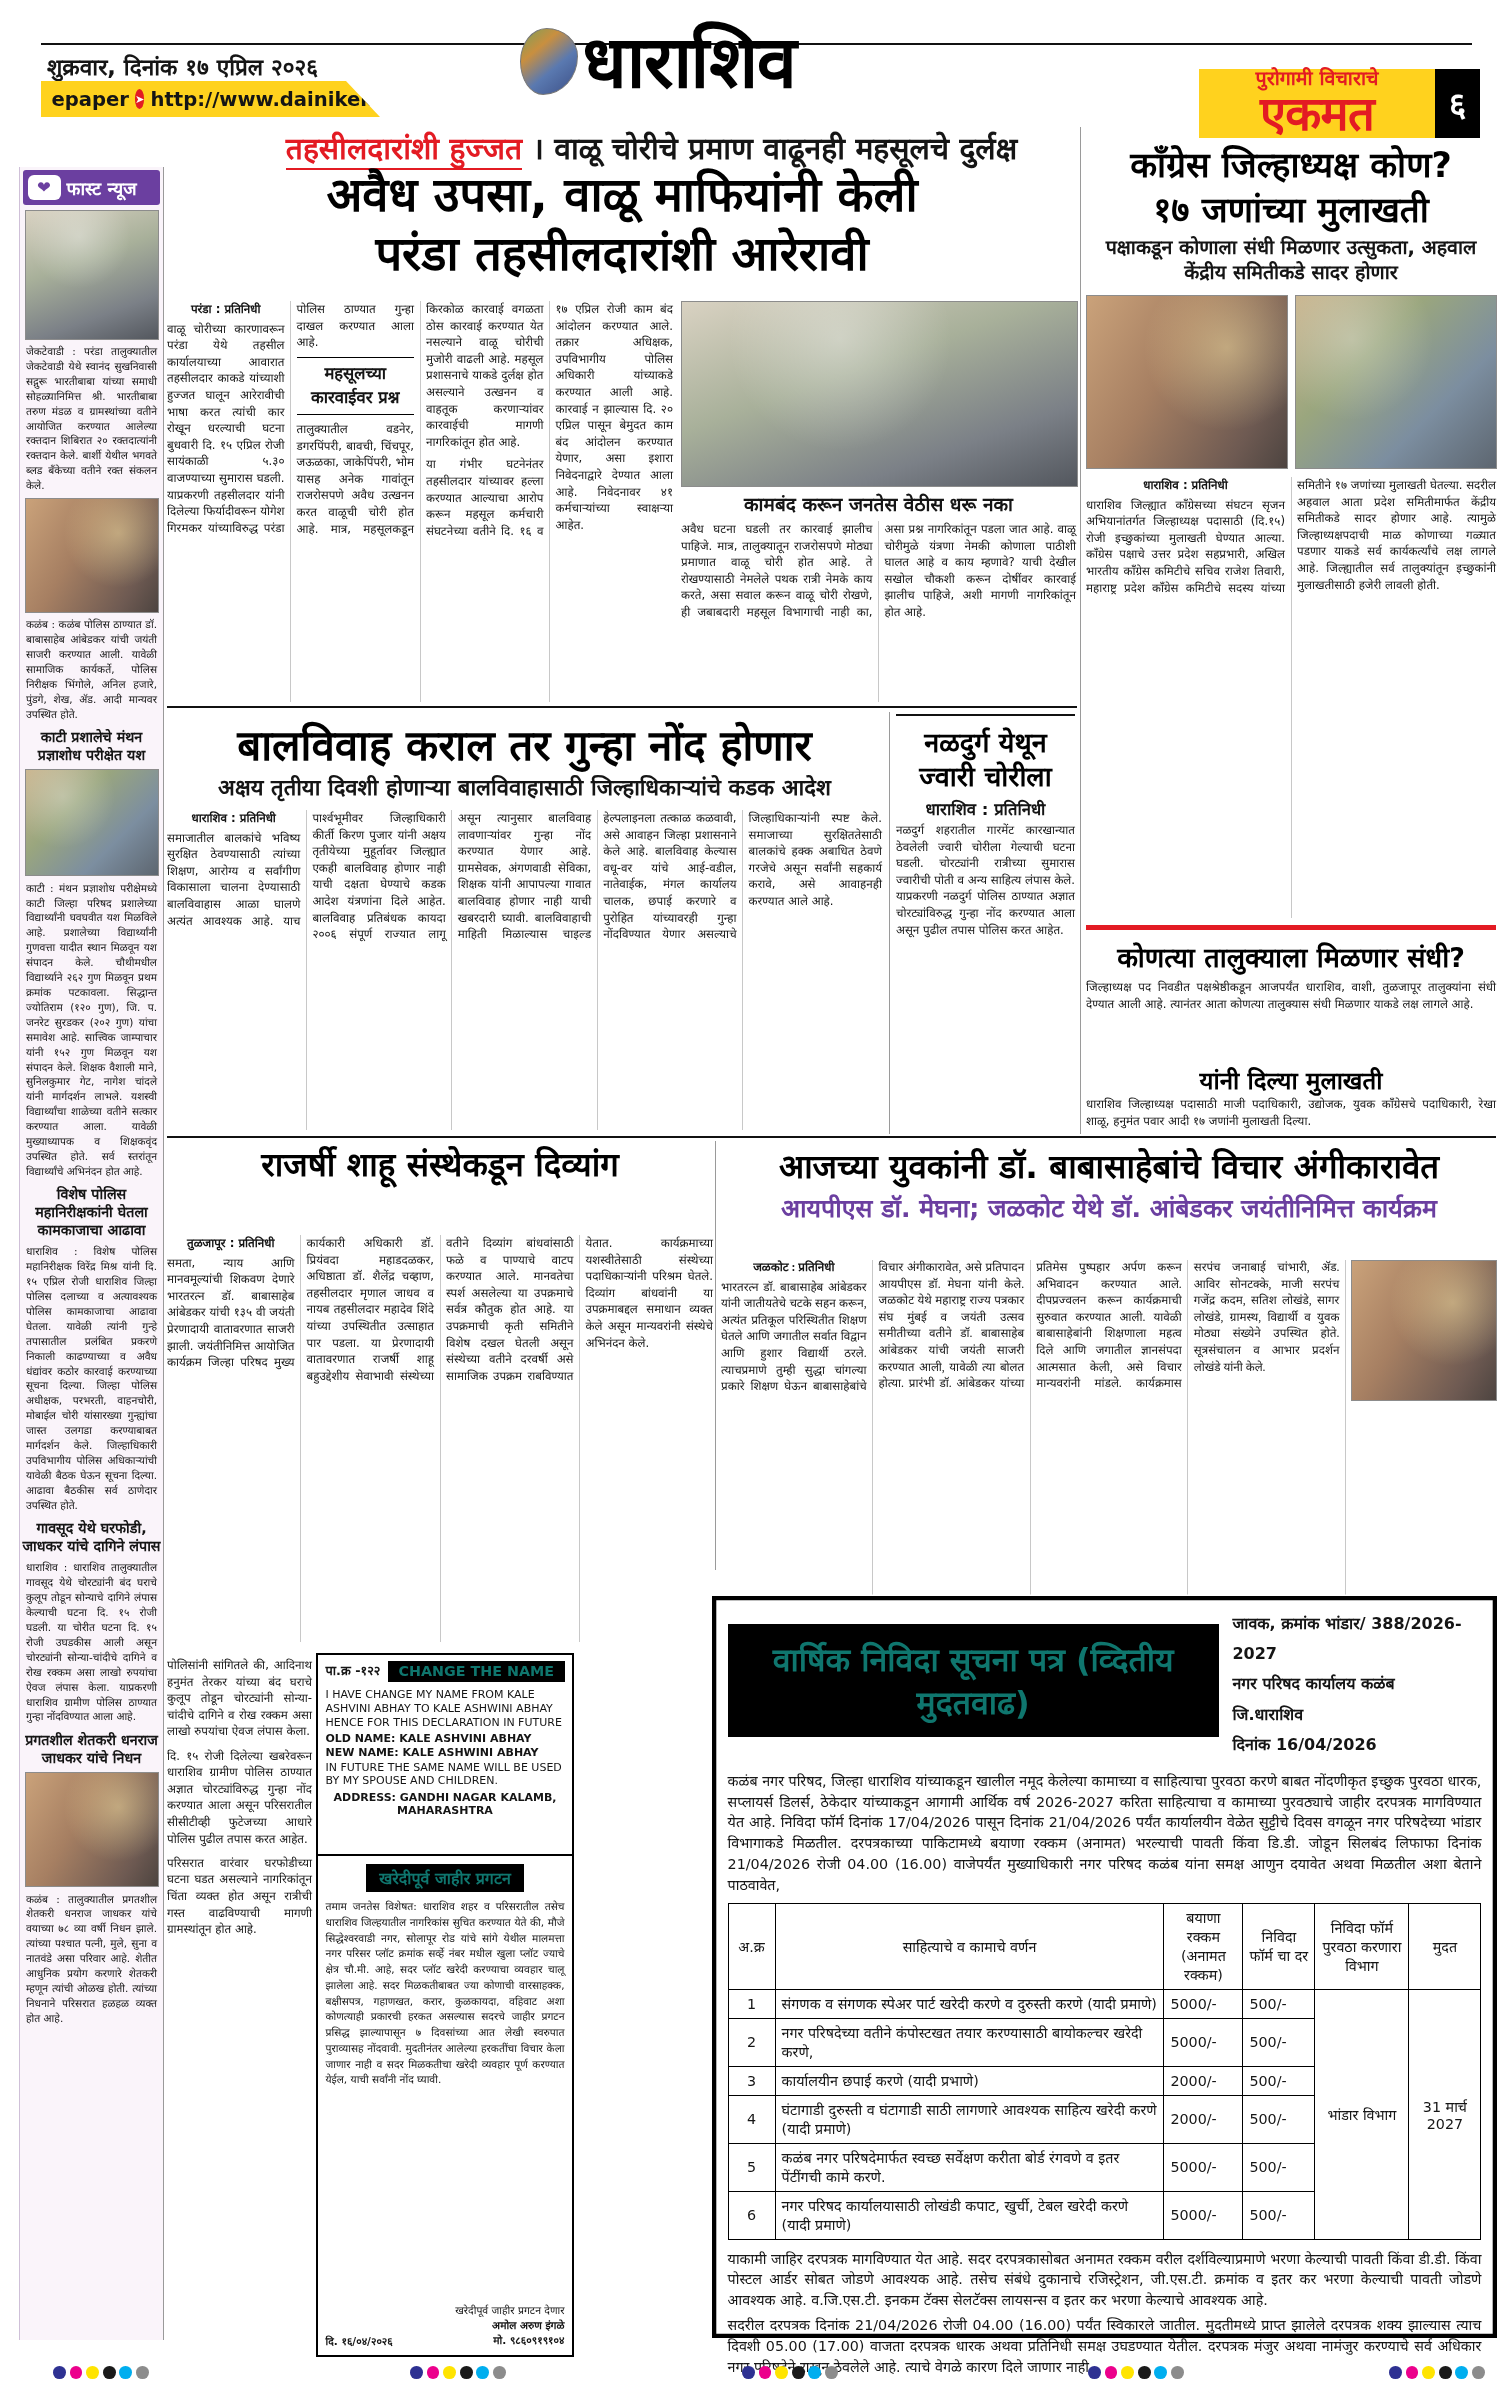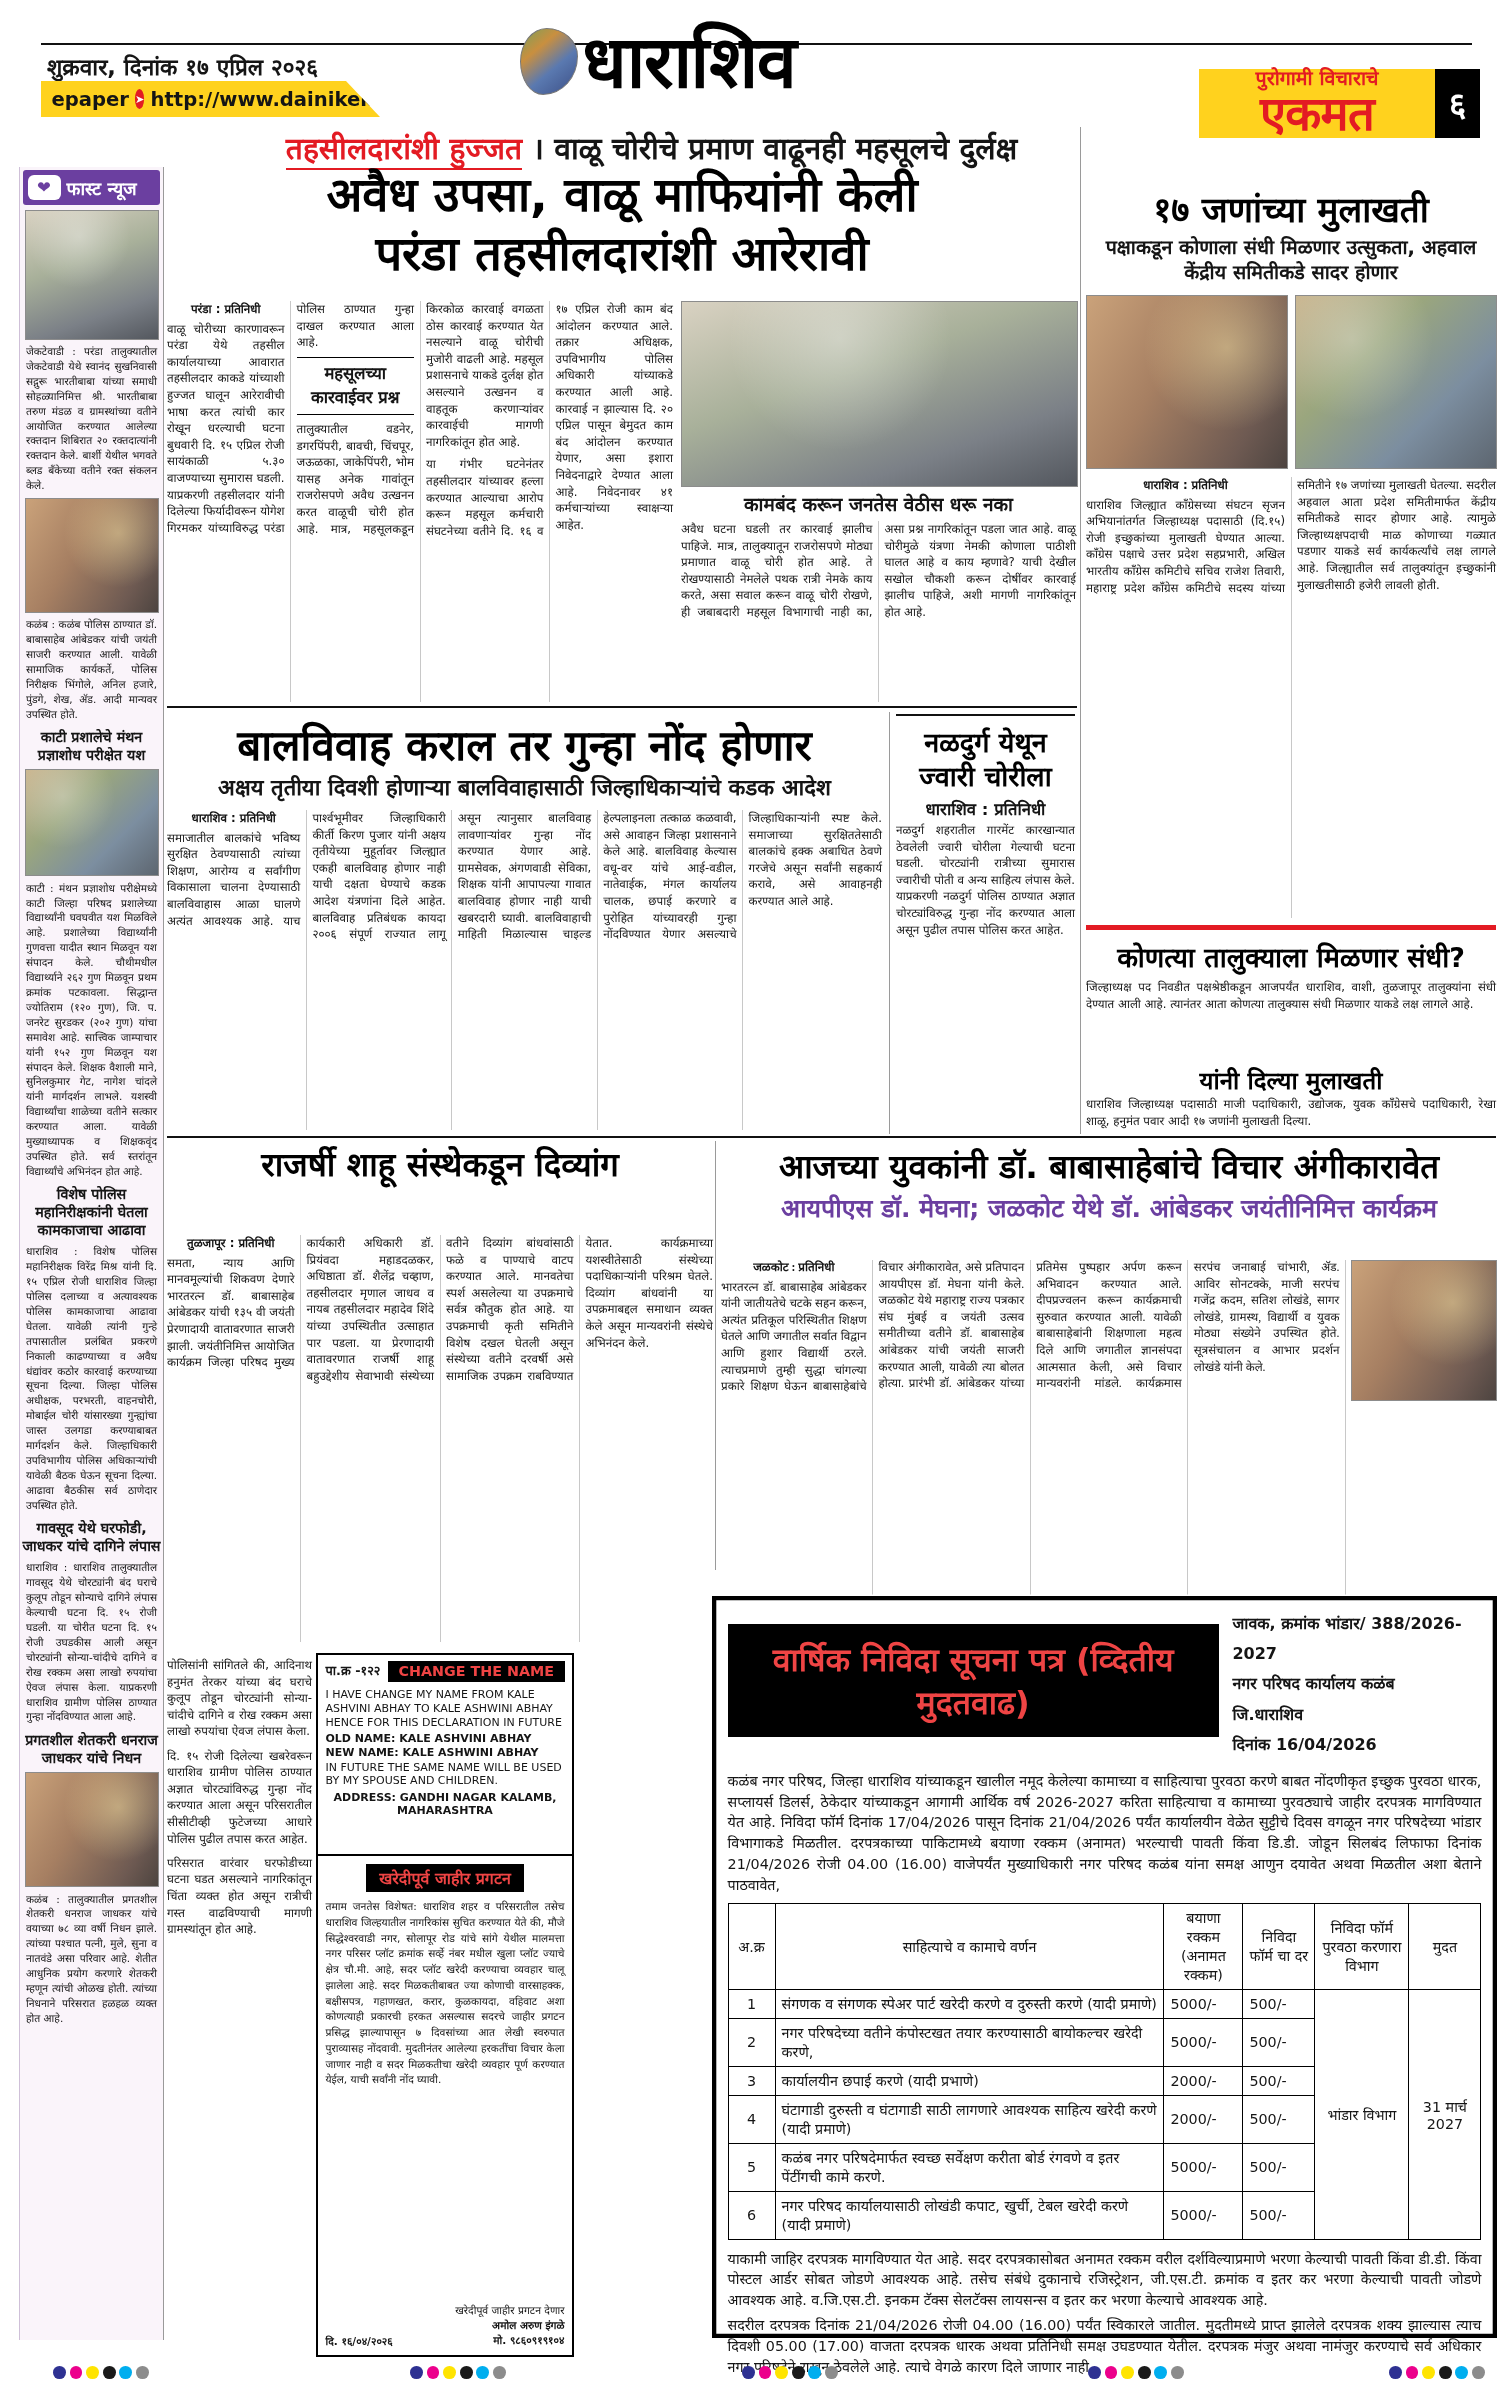--- a/index.html
+++ b/index.html
@@ -32,21 +32,21 @@
   .subhead-box{border-top:1.9px solid #000;border-bottom:1.9px solid #000;
     font-weight:bold;text-align:center;padding:4.5px 1.5px;margin:6px 0;font-size:16.6px;
     break-inside:avoid;}
   .fn-head{background:#6b3fa0;color:#fff;display:flex;align-items:center;
     border-radius:3px;}
   .fn-heart{background:#fff;color:#6b3fa0;border-radius:6px;width:33px;height:25.6px;
     display:flex;align-items:center;justify-content:center;font-size:16.6px;margin:0 6px 0 4.5px;}
   .fn-sub{font-weight:bold;text-align:center;font-size:14.3px;line-height:1.25;margin:7.5px 0 4.5px 0;}
   .sidebar{background:#faf4fa;border-left:0.8px solid #cfc0d8;border-right:0.8px solid #cfc0d8;}
   .notice-box{border:2.3px solid #000;background:#fff;}
-  .notice-title{background:#000;color:#ef4444;font-weight:bold;text-align:center;}
+  .notice-title{background:#000;color:#0f766e;font-weight:bold;text-align:center;}
   .tender{border:2.3px solid #000;box-shadow:0 0 0 1.5px #fff,0 0 0 2.3px #000 inset;background:#fff;padding:10.5px 13.6px;}
   table.tnd{border-collapse:collapse;width:100%;}
   table.tnd th,table.tnd td{border:1.5px solid #000;padding:4.5px 6px;font-size:14.3px;vertical-align:middle;}
   table.tnd th{font-weight:normal;text-align:center;}
   .t19{font-size:14.3px;line-height:1.45;}
   .dot{display:inline-block;width:12.8px;height:12.8px;border-radius:50%;margin-right:3.8px;vertical-align:middle;}
   .d0{background:#2e3192}.d1{background:#ec008c}.d2{background:#ffe400}
   .d3{background:#1a1a1a}.d4{background:#00aeef}.d5{background:#8c8c8c}
   .masthead{font-size:72px;font-weight:bold;color:#000;letter-spacing:-1.5px;line-height:1;}
   .map-blob{width:56px;height:65px;border-radius:46% 54% 60% 40%/50% 42% 58% 50%;
@@ -114,20 +114,21 @@
     <p style="margin:0 0 6px 0;">तालुक्यातील वडनेर, डगरपिंपरी, बावची, चिंचपूर, जऊळका, जाकेपिंपरी, भोम यासह अनेक गावांतून राजरोसपणे अवैध उत्खनन करत वाळूची चोरी होत आहे. मात्र, महसूलकडून किरकोळ कारवाई वगळता ठोस कारवाई करण्यात येत नसल्याने वाळू चोरीची मुजोरी वाढली आहे. महसूल प्रशासनाचे याकडे दुर्लक्ष होत असल्याने उत्खनन व वाहतूक करणाऱ्यांवर कारवाईची मागणी नागरिकांतून होत आहे.</p>
     <p style="margin:0;">या गंभीर घटनेनंतर तहसीलदार यांच्यावर हल्ला करण्यात आल्याचा आरोप करून महसूल कर्मचारी संघटनेच्या वतीने दि. १६ व १७ एप्रिल रोजी काम बंद आंदोलन करण्यात आले. तक्रार अधिक्षक, उपविभागीय पोलिस अधिकारी यांच्याकडे करण्यात आली आहे. कारवाई न झाल्यास दि. २० एप्रिल पासून बेमुदत काम बंद आंदोलन करण्यात येणार, असा इशारा निवेदनाद्वारे देण्यात आला आहे. निवेदनावर ४१ कर्मचाऱ्यांच्या स्वाक्षऱ्या आहेत.</p>
   </div>
 
   <div class="abs photo crowd" style="left:681px;top:301px;width:395px;height:184px;"></div>
   <div class="abs ctr b" style="left:681px;top:491px;width:395px;font-size:19px;">कामबंद करून जनतेस वेठीस धरू नका</div>
   <div class="abs cols c2 jt body15" style="left:681px;top:521px;width:395px;height:181px;">अवैध घटना घडली तर कारवाई झालीच पाहिजे. मात्र, तालुक्यातून राजरोसपणे मोठ्या प्रमाणात वाळू चोरी होत आहे. ते रोखण्यासाठी नेमलेले पथक रात्री नेमके काय करते, असा सवाल करून वाळू चोरी रोखणे, ही जबाबदारी महसूल विभागाची नाही का, असा प्रश्न नागरिकांतून पडला जात आहे. वाळू चोरीमुळे यंत्रणा नेमकी कोणाला पाठीशी घालत आहे व काय म्हणावे? याची देखील सखोल चौकशी करून दोषींवर कारवाई झालीच पाहिजे, अशी मागणी नागरिकांतून होत आहे.</div>
 
   <div class="abs rule-v" style="left:1080px;top:127px;height:1007px;"></div>
 
+  <div class="abs ctr hl" style="left:1086px;top:140px;width:410px;font-size:35px;">काँग्रेस जिल्हाध्यक्ष कोण?</div>
   <div class="abs ctr hl" style="left:1086px;top:185px;width:410px;font-size:35px;">१७ जणांच्या मुलाखती</div>
   <div class="abs ctr b" style="left:1086px;top:235px;width:410px;font-size:19.6px;line-height:1.3;">पक्षाकडून कोणाला संधी मिळणार उत्सुकता, अहवाल केंद्रीय समितीकडे सादर होणार</div>
   <div class="abs photo warm" style="left:1086px;top:295px;width:200px;height:172px;"></div>
   <div class="abs photo" style="left:1295px;top:295px;width:200px;height:172px;"></div>
   <div class="abs cols c2 jt body15" style="left:1086px;top:477px;width:410px;height:441px;">
     <span class="byline">धाराशिव : प्रतिनिधी</span>
     <p style="margin:0;">धाराशिव जिल्ह्यात काँग्रेसच्या संघटन सृजन अभियानांतर्गत जिल्हाध्यक्ष पदासाठी (दि.१५) रोजी इच्छुकांच्या मुलाखती घेण्यात आल्या. काँग्रेस पक्षाचे उत्तर प्रदेश सहप्रभारी, अखिल भारतीय काँग्रेस कमिटीचे सचिव राजेश तिवारी, महाराष्ट्र प्रदेश काँग्रेस कमिटीचे सदस्य यांच्या समितीने १७ जणांच्या मुलाखती घेतल्या. सदरील अहवाल आता प्रदेश समितीमार्फत केंद्रीय समितीकडे सादर होणार आहे. त्यामुळे जिल्हाध्यक्षपदाची माळ कोणाच्या गळ्यात पडणार याकडे सर्व कार्यकर्त्यांचे लक्ष लागले आहे. जिल्ह्यातील सर्व तालुक्यांतून इच्छुकांनी मुलाखतीसाठी हजेरी लावली होती.</p>
   </div>
   <div class="abs red-rule" style="left:1086px;top:925px;width:410px;height:4.5px;"></div>
   <div class="abs ctr hl" style="left:1086px;top:938px;width:410px;font-size:27px;">कोणत्या तालुक्याला मिळणार संधी?</div>

